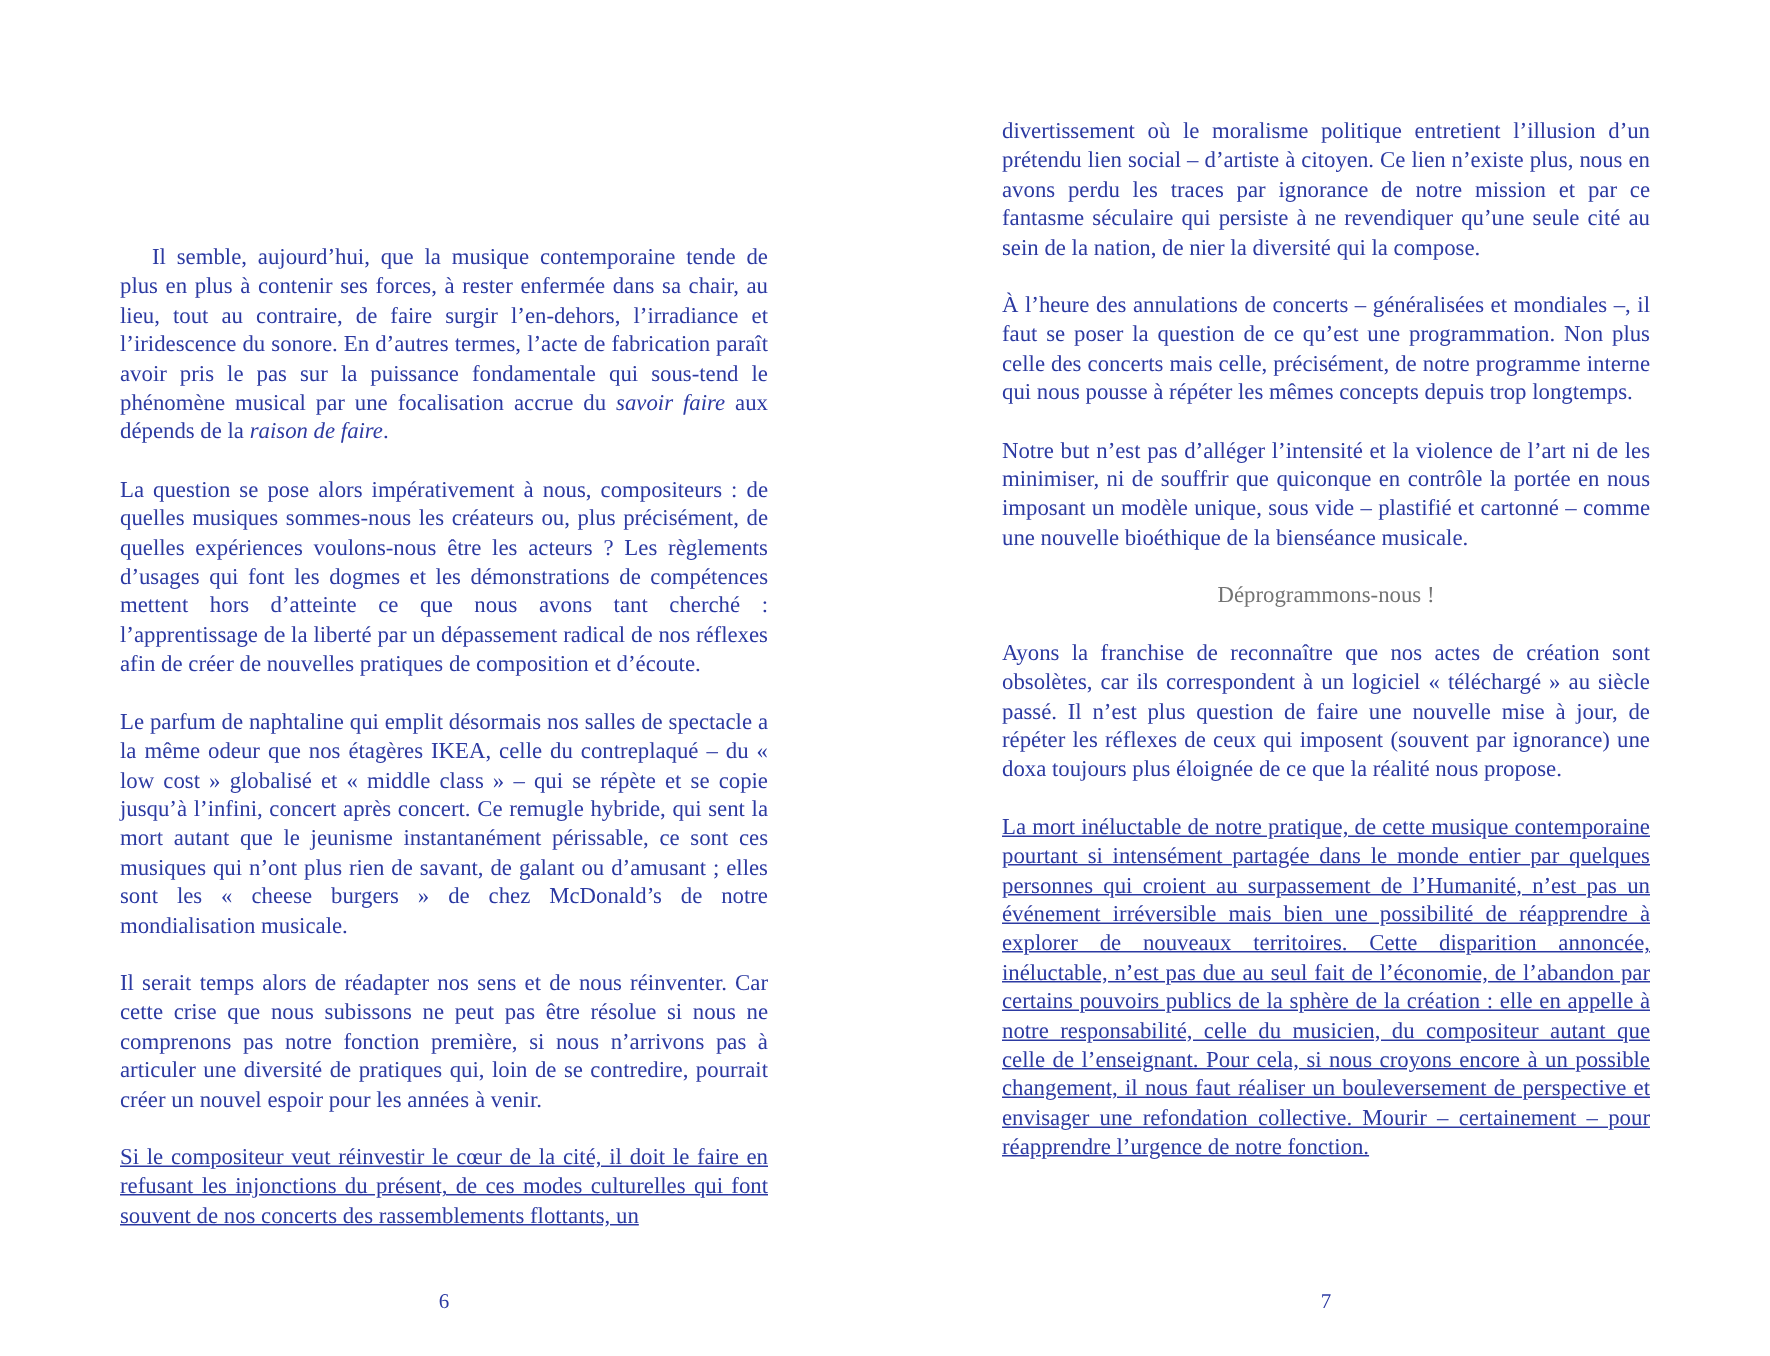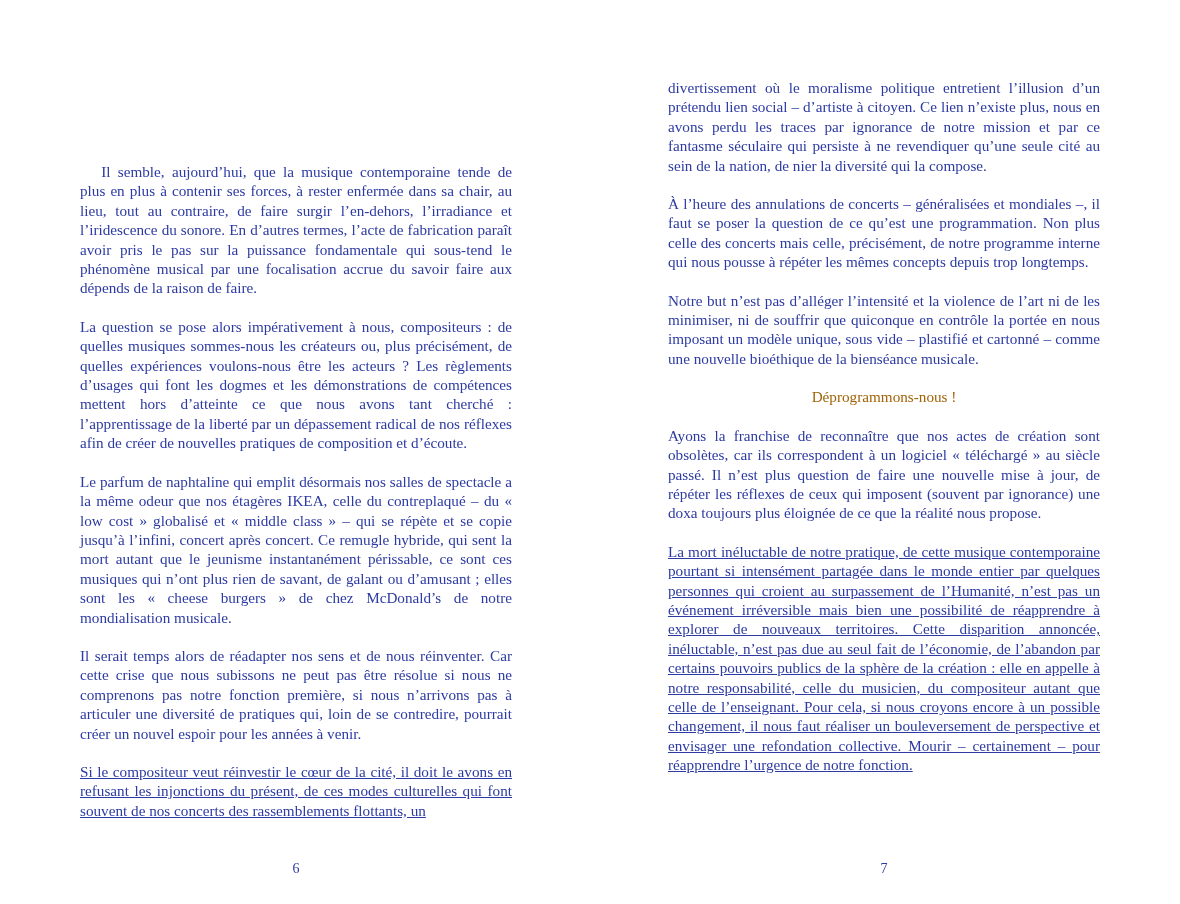--- a/index.html
+++ b/index.html
@@ -33,27 +33,27 @@
   .page-right .text-block { top: 66px; }
   .para {
     margin: 0 0 19px 0;
     font-size: 15.2px;
     line-height: 19.4px;
     text-align: justify;
     color: #2c3aa2;
   }
   .para.indent { text-indent: 1.4em; }
   .para.last { margin-bottom: 0; text-decoration: underline; }
-  .italic { }
+  .italic { font-style: italic; }
   .heading {
     margin: 14px 0 19px 0;
     font-size: 15.2px;
     line-height: 19.4px;
     text-align: center;
-    color: #a16207;
+    color: #737373;
   }
   .page-number {
     position: absolute;
     top: 849px;
     left: 0;
     width: 432px;
     text-align: center;
     font-size: 14px;
     line-height: 16px;
     color: #2c3aa2;
@@ -63,21 +63,21 @@
 <body>
 
 <div class="spread">
 
   <div class="page page-left">
     <div class="text-block">
       <p class="para indent"><span>Il semble, aujourd’hui, que la musique contemporaine tende de plus en plus à contenir ses forces, à rester enfermée dans sa chair, au lieu, tout au contraire, de faire surgir l’en-dehors, l’irradiance et l’iridescence du sonore. En d’autres termes, l’acte de fabrication paraît avoir pris le pas sur la puissance fondamentale qui sous-tend le phénomène musical par une focalisation accrue du </span><span class="italic">savoir faire</span><span> aux dépends de la </span><span class="italic">raison de faire</span><span>.</span></p>
       <p class="para">La question se pose alors impérativement à nous, compositeurs : de quelles musiques sommes-nous les créateurs ou, plus précisément, de quelles expériences voulons-nous être les acteurs ? Les règlements d’usages qui font les dogmes et les démonstrations de compétences mettent hors d’atteinte ce que nous avons tant cherché : l’apprentissage de la liberté par un dépassement radical de nos réflexes afin de créer de nouvelles pratiques de composition et d’écoute.</p>
       <p class="para">Le parfum de naphtaline qui emplit désormais nos salles de spectacle a la même odeur que nos étagères IKEA, celle du contreplaqué – du « low cost » globalisé et « middle class » – qui se répète et se copie jusqu’à l’infini, concert après concert. Ce remugle hybride, qui sent la mort autant que le jeunisme instantanément périssable, ce sont ces musiques qui n’ont plus rien de savant, de galant ou d’amusant ; elles sont les « cheese burgers » de chez McDonald’s de notre mondialisation musicale.</p>
       <p class="para">Il serait temps alors de réadapter nos sens et de nous réinventer. Car cette crise que nous subissons ne peut pas être résolue si nous ne comprenons pas notre fonction première, si nous n’arrivons pas à articuler une diversité de pratiques qui, loin de se contredire, pourrait créer un nouvel espoir pour les années à venir.</p>
-      <p class="para last">Si le compositeur veut réinvestir le cœur de la cité, il doit le avons en refusant les injonctions du présent, de ces modes culturelles qui font souvent de nos concerts des rassemblements flottants, un</p>
+      <p class="para last">Si le compositeur veut réinvestir le cœur de la cité, il doit le faire en refusant les injonctions du présent, de ces modes culturelles qui font souvent de nos concerts des rassemblements flottants, un</p>
     </div>
     <div class="page-number">6</div>
   </div>
 
   <div class="page page-right">
     <div class="text-block">
       <p class="para">divertissement où le moralisme politique entretient l’illusion d’un prétendu lien social – d’artiste à citoyen. Ce lien n’existe plus, nous en avons perdu les traces par ignorance de notre mission et par ce fantasme séculaire qui persiste à ne revendiquer qu’une seule cité au sein de la nation, de nier la diversité qui la compose.</p>
       <p class="para">À l’heure des annulations de concerts – généralisées et mondiales –, il faut se poser la question de ce qu’est une programmation. Non plus celle des concerts mais celle, précisément, de notre programme interne qui nous pousse à répéter les mêmes concepts depuis trop longtemps.</p>
       <p class="para">Notre but n’est pas d’alléger l’intensité et la violence de l’art ni de les minimiser, ni de souffrir que quiconque en contrôle la portée en nous imposant un modèle unique, sous vide – plastifié et cartonné – comme une nouvelle bioéthique de la bienséance musicale.</p>
       <p class="heading">Déprogrammons-nous !</p>

